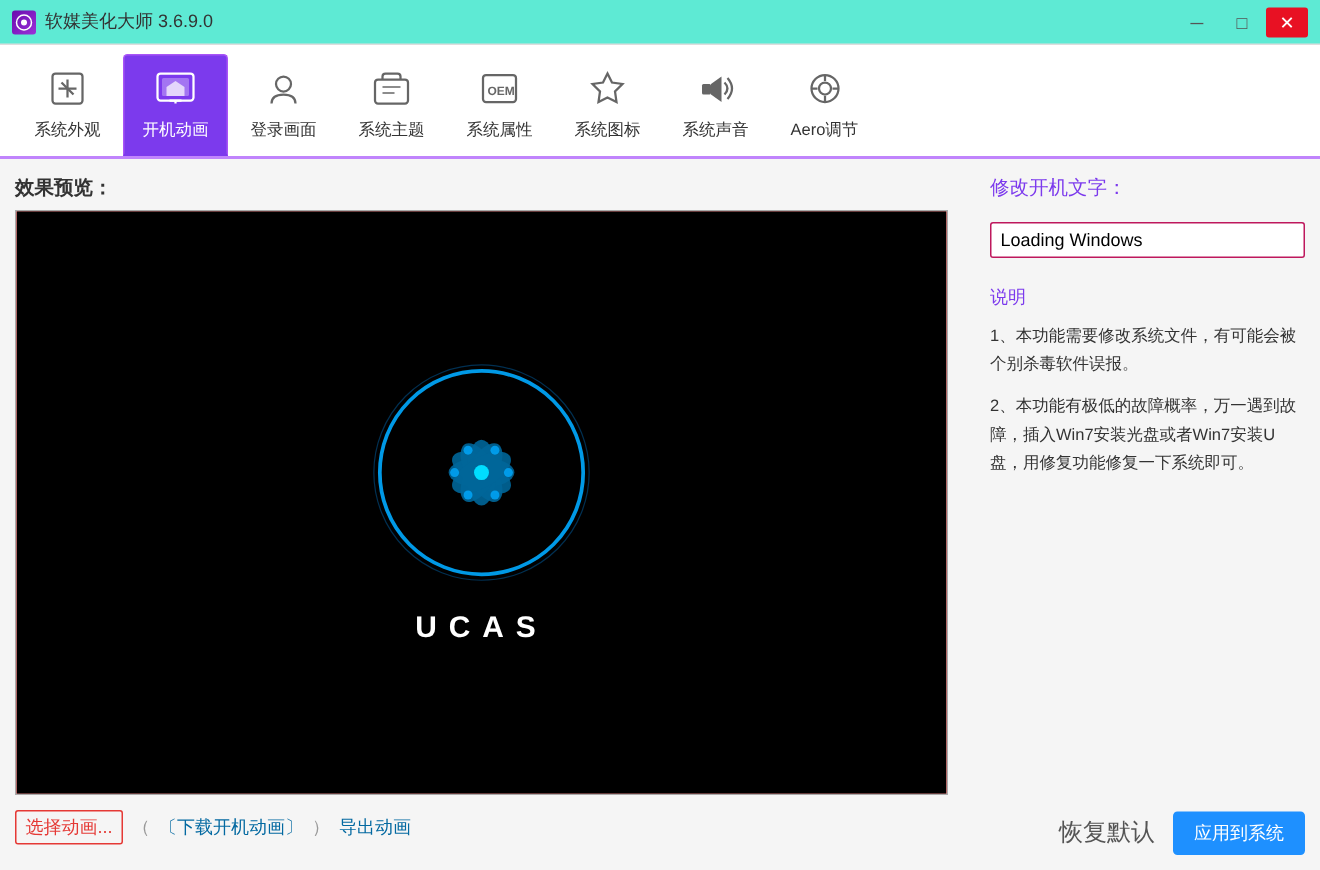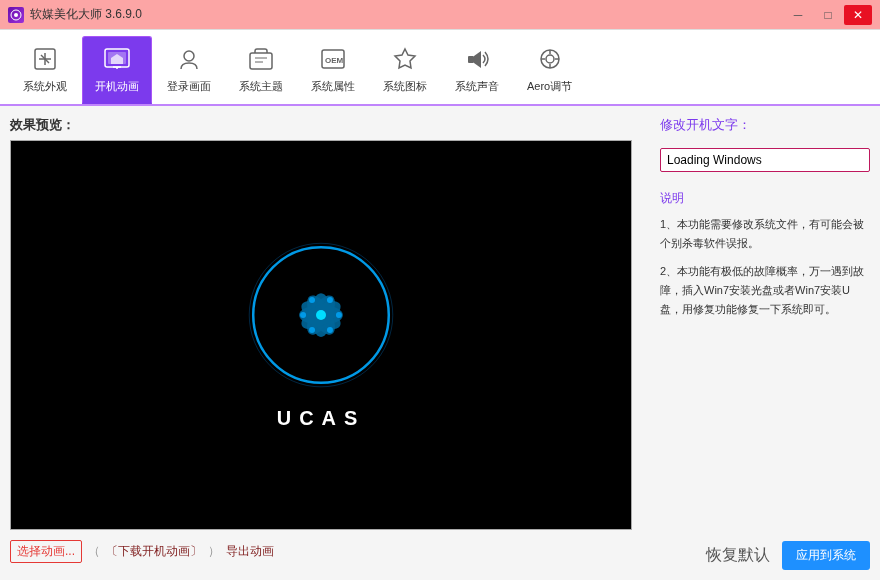--- a/index.html
+++ b/index.html
@@ -9,21 +9,21 @@
       background: #f0f0f0;
       width: 880px;
       height: 580px;
       overflow: hidden;
       display: flex;
       flex-direction: column;
     }
 
     
     #titlebar {
-      background: #fca5a5;
+      background: #5eead4;
       height: 30px;
       display: flex;
       align-items: center;
       justify-content: space-between;
       padding: 0 8px;
       border-bottom: 1px solid #ddd;
       flex-shrink: 0;
     }
     #titlebar-left {
       display: flex;
@@ -146,21 +146,21 @@
     }
 
     
     #bottom-actions {
       display: flex;
       align-items: center;
       gap: 4px;
       margin-top: 10px;
     }
     .action-link {
-      color: #7f1d1d;
+      color: #0369a1;
       cursor: pointer;
       text-decoration: none;
       font-size: 12px;
     }
     .action-link.bordered {
       border: 1px solid #e53935;
       color: #e53935;
       padding: 2px 6px;
       border-radius: 2px;
     }

